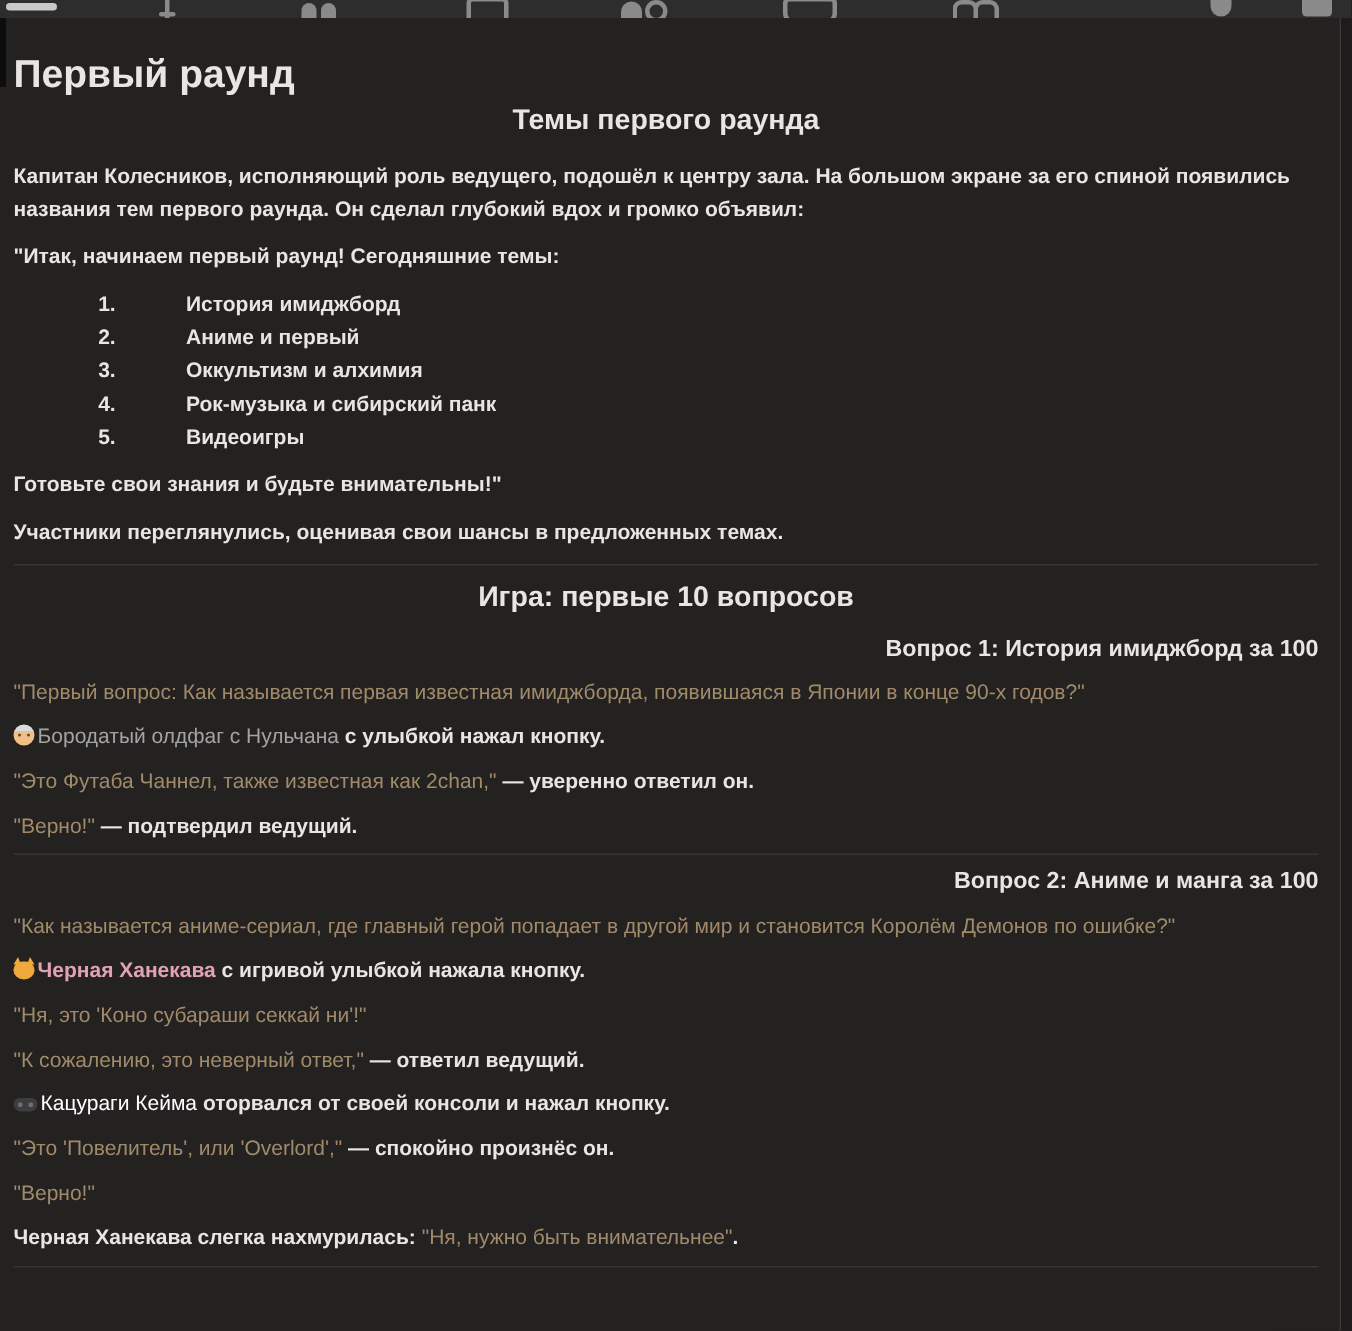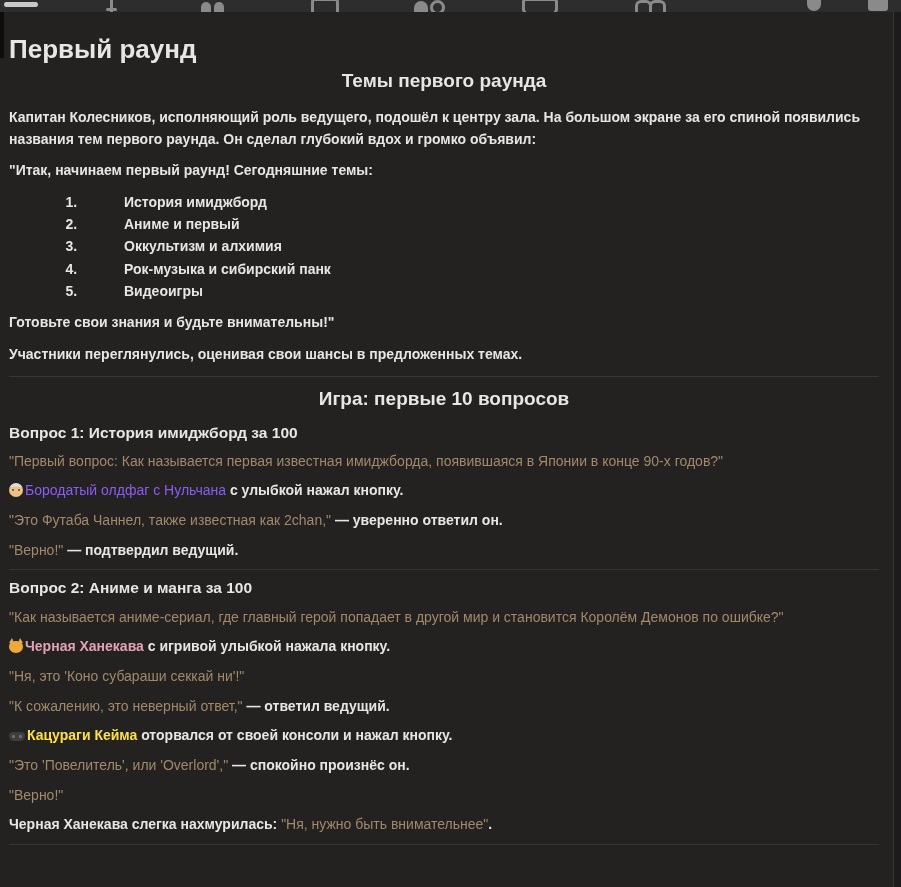--- a/index.html
+++ b/index.html
@@ -57,32 +57,32 @@
   }
 
   
   .main {
     position:relative; width:893px; height:875px;
     padding:22px 14px 0 9px; overflow:hidden;
   }
   .h1 { font-size:26px; font-weight:700; line-height:1.2; margin-bottom:4px; }
   .h2 { font-size:19px; font-weight:700; line-height:1.25; margin-bottom:14px;text-align:center; }
   .h2.mt { margin-top:10px; margin-bottom:12px; }
-  .h3 { font-size:15.5px; font-weight:700; line-height:1.3; margin-top:0; margin-bottom:8px; }
+  .h3 { font-size:15.5px; font-weight:700; line-height:1.3; margin-top:0; margin-bottom:8px;text-align:right; }
   .para { line-height:1.55; margin-bottom:10px; }
   .para.q-line { margin-bottom:8px; }
   ol.topics { margin:0 0 10px 0; padding-left:72px; font-weight:700; }
   ol.topics li { line-height:1.55; margin-bottom:0.5px;padding-left:43px; }
   hr.rule { border:none; border-top:1px solid #393536; margin:4px 0 8px 0; }
 
   .seg-narration { color:#e8e6e3; font-weight:700; }
   .seg-quote     { color:#a18a6a; font-weight:400; }
-  .seg-name-gray { color:#8b5cf6; font-weight:400; }
+  .seg-name-gray { color:#a3a3a3; font-weight:400; }
   .seg-name-pink { color:#e2a2b6; font-weight:700;text-align:right; }
-  .seg-name-teal { color:#fde047; font-weight:700; }
+  .seg-name-teal { color:#ffffff; font-weight:400; }
 
   
   .emoji { display:inline-block; position:relative; vertical-align:-2px; margin-right:2px; }
   .e-old-man { width:14px; height:14px; border-radius:50%;
     background:linear-gradient(to bottom,#dcdcdc 32%,#f0c187 32%); }
   .e-old-man::before { content:""; position:absolute; left:3px; top:6px; width:2px; height:2px; background:#5a4a33; border-radius:50%; box-shadow:6px 0 0 #5a4a33; }
   .e-cat { width:14px; height:12px; margin-top:2px; border-radius:45% 45% 50% 50%; background:#eda93c; }
   .e-cat::before { content:""; position:absolute; left:0; top:-3px;
     border-left:3px solid transparent; border-right:2px solid transparent; border-bottom:5px solid #eda93c; }
   .e-cat::after { content:""; position:absolute; right:0; top:-3px;

